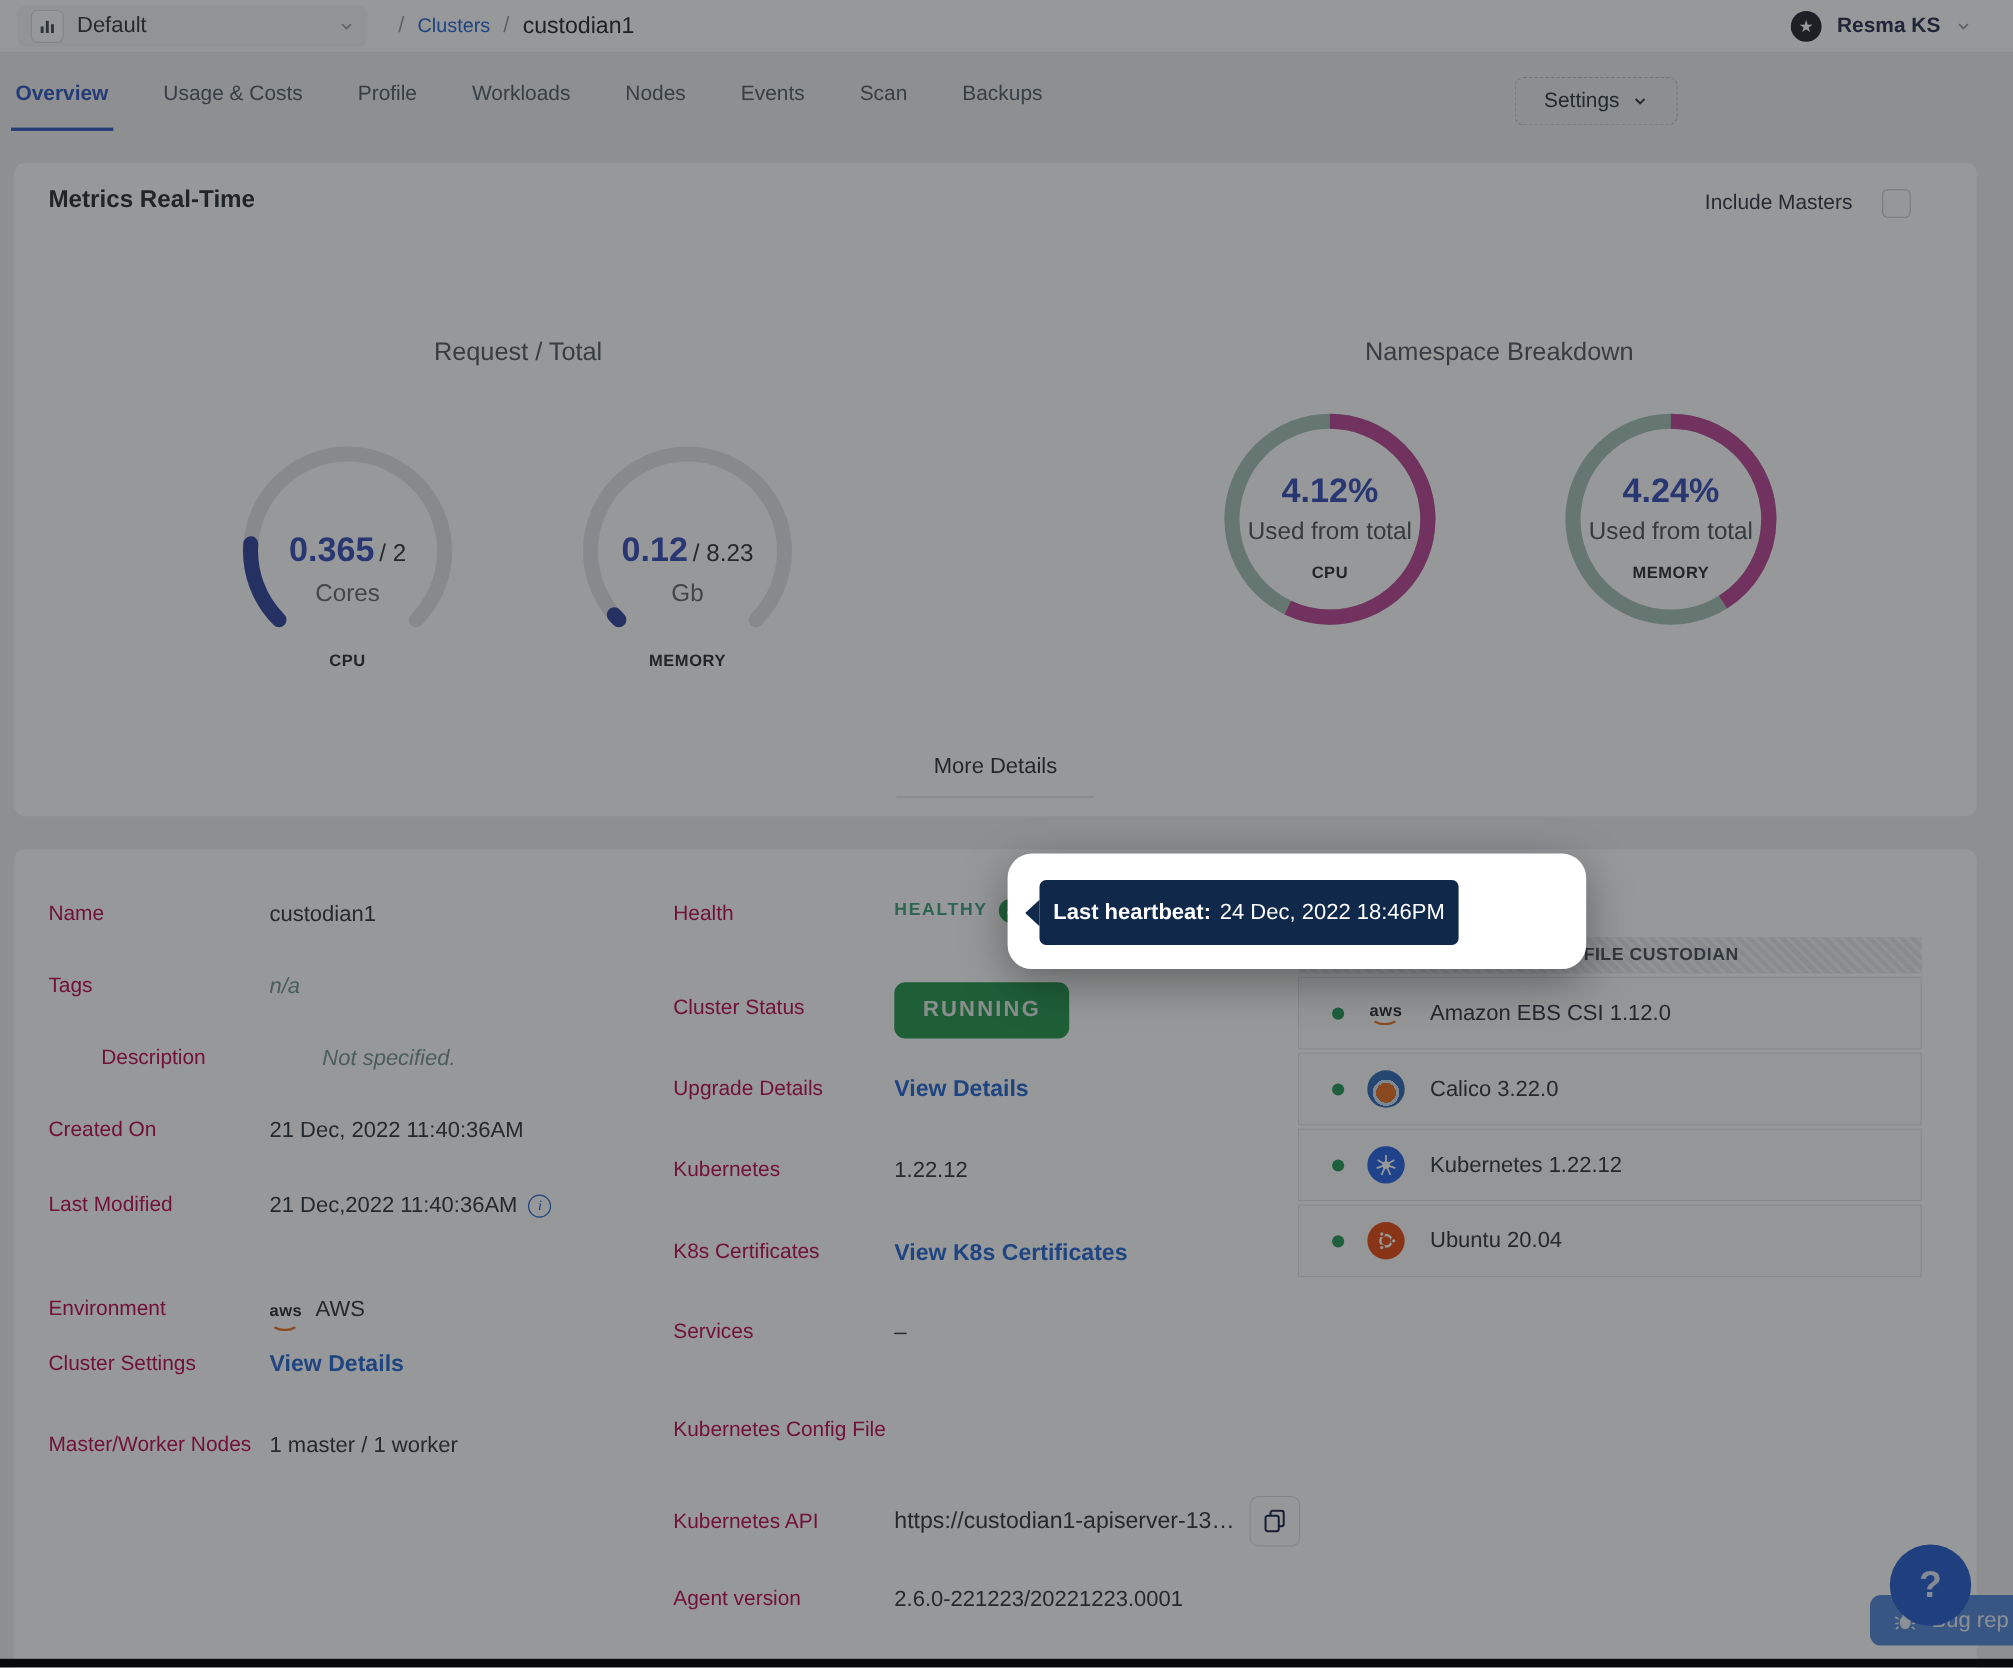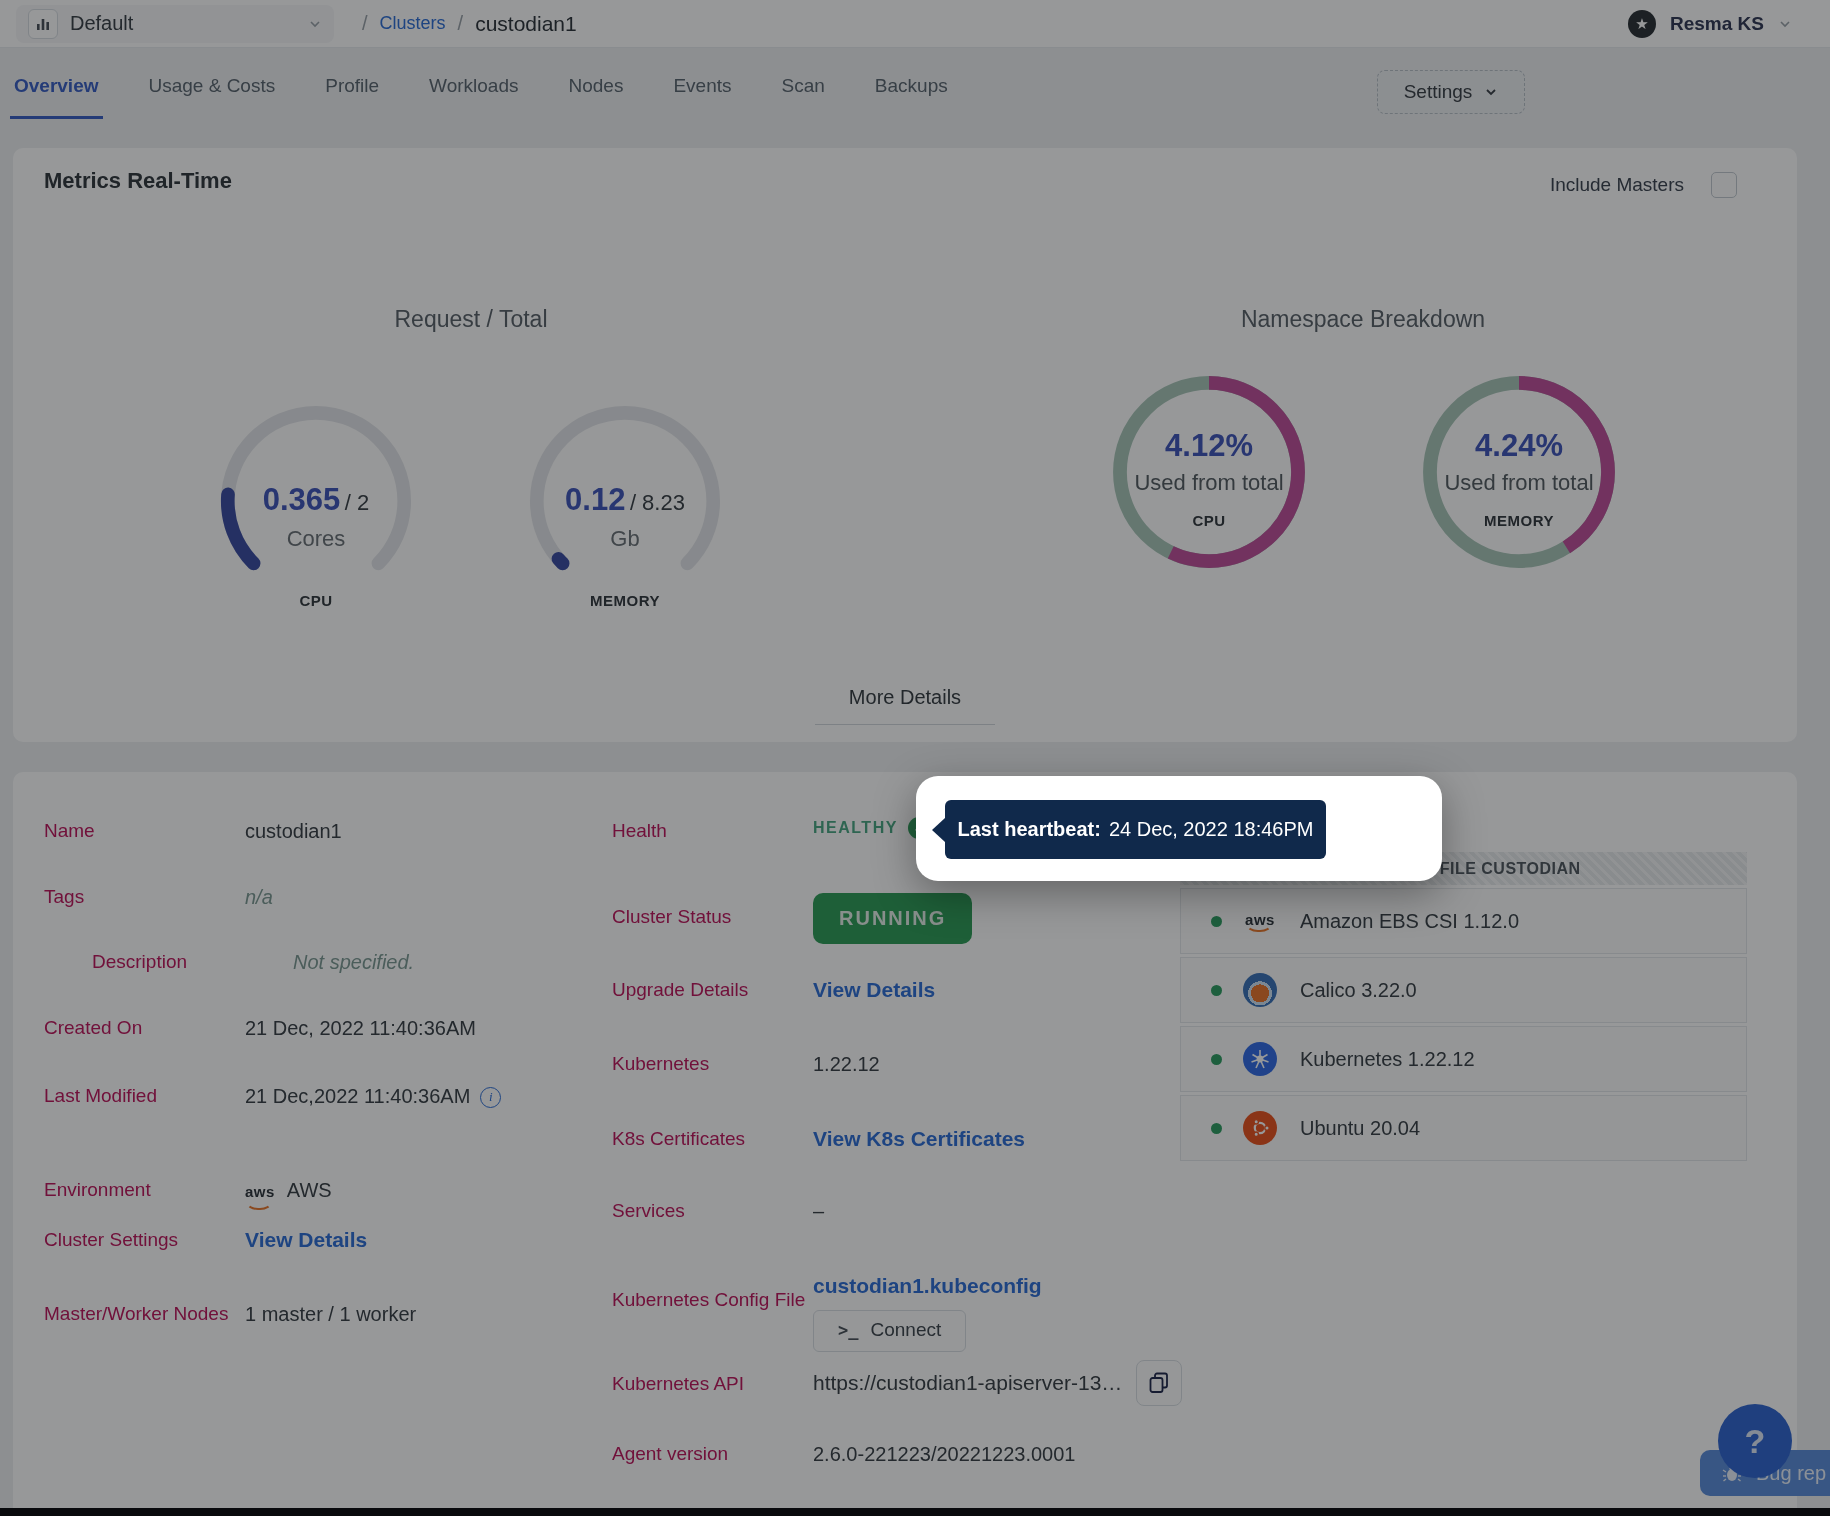--- a/index.html
+++ b/index.html
@@ -275,27 +275,20 @@
   <div class="drow" style="left:599px; top:353px;">
       <span class="dlabel">K8s Certificates</span>
       <span class="dvalue link">View K8s Certificates</span>
     </div>
   <div class="drow" style="left:599px; top:425px;">
       <span class="dlabel">Services</span>
       <span class="dvalue">–</span>
     </div>
   <div class="drow" style="left:599px; top:500px;">
       <span class="dlabel" style="padding-top:14px;">Kubernetes Config File</span>
-    <span>
-      <span class="dvalue link">custodian1.kubeconfig</span><br>
-      <span class="connect-btn">
-          <span class="term-glyph">&gt;_</span>
-          <span>Connect</span>
-        </span>
-    </span>
   </div>
   <div class="drow" style="left:599px; top:588px;">
       <span class="dlabel" style="padding-top:10px;">Kubernetes API</span>
     <span class="api-row">
       <span class="dvalue" style="font-size:21px;">https://custodian1-apiserver-13…</span>
       <span class="copy-btn">
         <svg width="20" height="22" viewBox="0 0 20 22">
             <rect x="6" y="1.5" width="12" height="14" rx="2" fill="none" stroke="#222a4d" stroke-width="1.8"></rect>
             <rect x="1.5" y="6" width="12" height="14" rx="2" fill="#fdfdfe" stroke="#222a4d" stroke-width="1.8"></rect>
           </svg>

